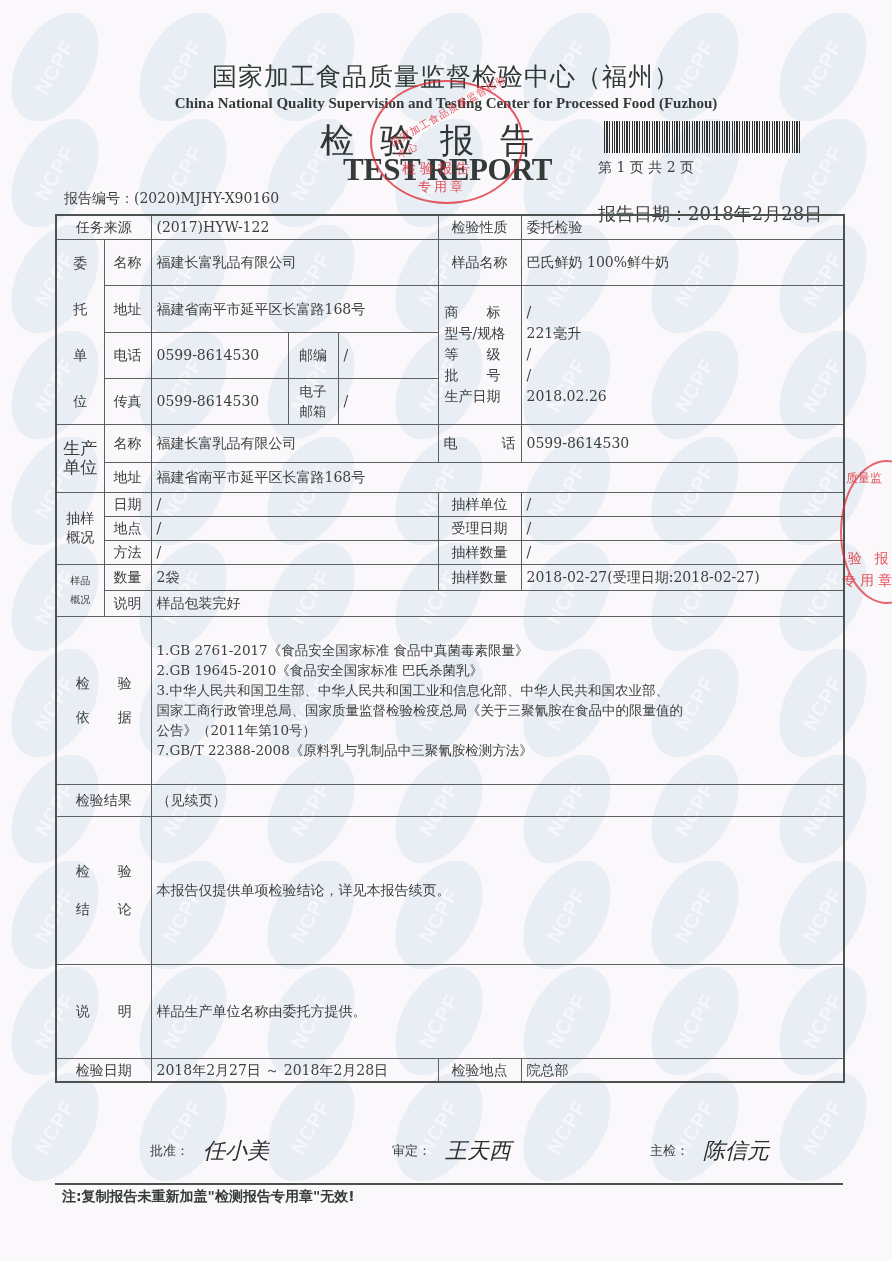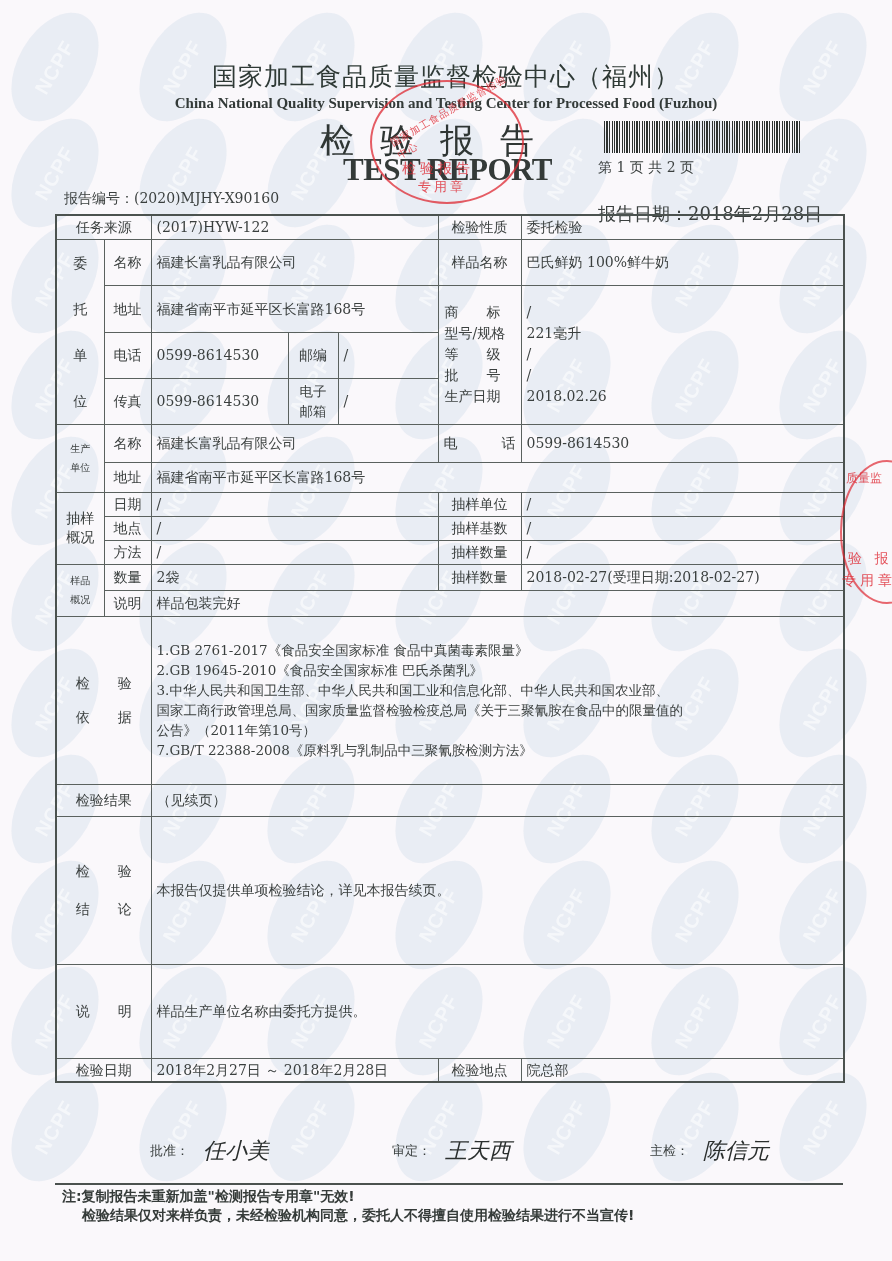--- a/index.html
+++ b/index.html
@@ -417,21 +417,21 @@
     <td class="lbl">传真</td>
     <td>0599-8614530</td>
     <td class="twoline">
       <div>电子</div>
       <div>邮箱</div>
     </td>
     <td>/</td>
   </tr>
 
   <tr style="height:38px">
-    <td rowspan="2" class="twoline" style="line-height:19px;font-size:10px">
+    <td rowspan="2" class="twoline" style="line-height:19px;font-size:17px">
       <div>生产</div>
       <div>单位</div>
     </td>
     <td class="lbl">名称</td>
     <td colspan="3">福建长富乳品有限公司</td>
     <td class="lbl-sp">电　　话</td>
     <td>0599-8614530</td>
   </tr>
   <tr style="height:30px">
     <td class="lbl">地址</td>
@@ -444,21 +444,21 @@
       <div>概况</div>
     </td>
     <td class="lbl">日期</td>
     <td colspan="3">/</td>
     <td class="lbl">抽样单位</td>
     <td>/</td>
   </tr>
   <tr style="height:24px">
     <td class="lbl">地点</td>
     <td colspan="3">/</td>
-    <td class="lbl">抽样基数</td>
+    <td class="lbl">受理日期</td>
     <td>/</td>
   </tr>
   <tr style="height:24px">
     <td class="lbl">方法</td>
     <td colspan="3">/</td>
     <td class="lbl">抽样数量</td>
     <td>/</td>
   </tr>
 
   <tr style="height:26px">
@@ -533,14 +533,13 @@
   </div>
   <div class="item" style="left:595px">
     <span>主检：</span>
     <span class="sig">陈信元</span>
   </div>
 </div>
 
 <div class="abs hr-bottom"></div>
 <div class="abs note">
   <div>注:复制报告未重新加盖"检测报告专用章"无效!</div>
-  <div class="l2">检验结果仅对来样负责，未经检验机构同意，委托人不得擅自使用检验结果进行不当宣传!</div>
 </div>
 
 </body></html>

